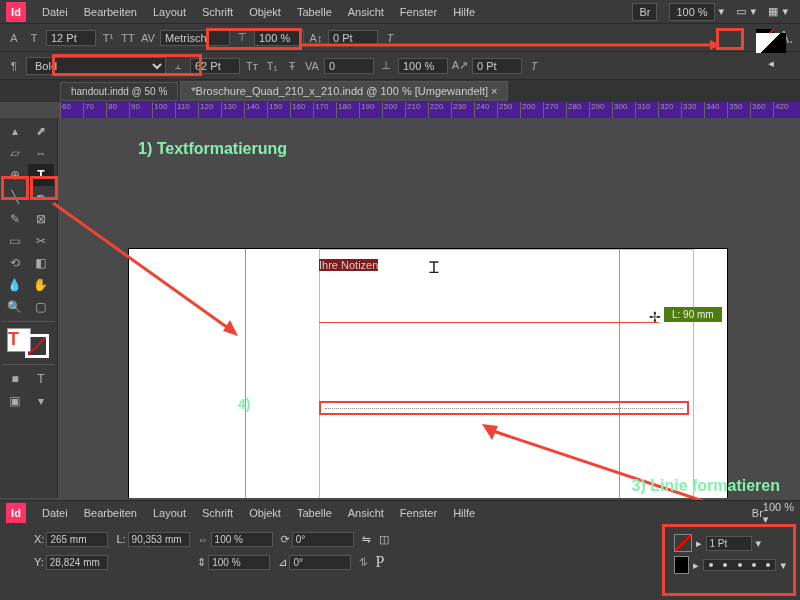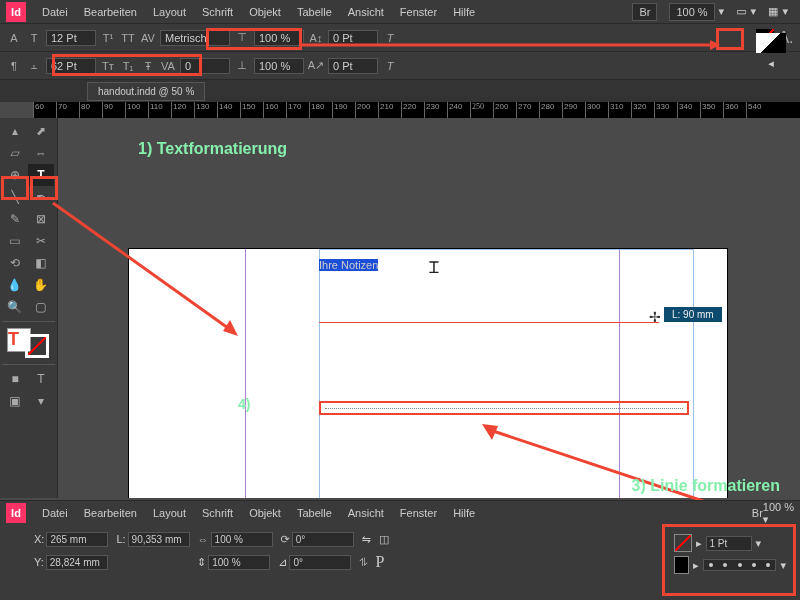--- a/index.html
+++ b/index.html
@@ -7,40 +7,40 @@
 .menubar{height:24px;background:#3a3a3a;display:flex;align-items:center;padding:0 6px;border-bottom:1px solid #2a2a2a}
 .menubar .logo{width:20px;height:20px;background:#ff3366;display:flex;align-items:center;justify-content:center;font-weight:bold;color:#fff;margin-right:8px}
 .menubar .m{padding:0 8px;cursor:pointer}
 .menubar .spacer{flex:1}
 .menubar .zoom{display:flex;align-items:center;gap:4px;margin:0 6px}
 .menubar .zoom .box{background:#2a2a2a;padding:2px 6px;border:1px solid #555}
 .ctrlbar{height:28px;background:#3a3a3a;display:flex;align-items:center;padding:2px 6px;gap:4px;border-bottom:1px solid #2a2a2a}
 .ctrlbar .icon{width:16px;height:16px;display:flex;align-items:center;justify-content:center;color:#aaa}
 .ctrlbar select,.ctrlbar input{background:#2a2a2a;border:1px solid #555;color:#ccc;padding:1px 4px;font-size:11px}
 .ctrlbar input{width:50px}
-.tabs{height:22px;background:#333;display:flex;align-items:center;padding-left:87px}
+.tabs{height:22px;background:#333;display:flex;align-items:center;padding-left:60px}
 .tabs .tab{padding:3px 10px;background:#3a3a3a;border:1px solid #555;color:#ccc;margin-right:2px;font-size:10px}
 .tabs .tab.active{background:#4a4a4a}
-.ruler-h{height:16px;background:#000000;margin-left:33px;position:relative;overflow:hidden}
+.ruler-h{height:16px;background:#4c1d95;margin-left:60px;position:relative;overflow:hidden}
 .ruler-h .tick{position:absolute;top:0;font-size:8px;color:#999;border-left:1px solid #666;padding-left:1px;height:16px}
 .main{display:flex;height:380px}
 .toolbox{width:58px;background:#3a3a3a;border-right:1px solid #2a2a2a;display:flex;flex-wrap:wrap;align-content:flex-start;padding:2px}
 .toolbox .t{width:26px;height:22px;display:flex;align-items:center;justify-content:center;border:1px solid transparent;color:#aaa;cursor:pointer;font-size:12px}
 .toolbox .sep{width:100%;height:1px;background:#555;margin:3px 0}
 .canvas{flex:1;background:#4a4a4a;position:relative;overflow:hidden}
 .page{position:absolute;left:70px;top:130px;width:600px;height:260px;background:#fff;border:1px solid #000}
 .page2{position:absolute;left:86px;top:130px;width:30px;height:260px;background:#e8e8f0}
 .guide-v{position:absolute;top:0;bottom:0;width:1px;background:#b080d0}
 .textframe{position:absolute;left:190px;top:0;width:375px;height:260px;border:1px solid #9bc5e8}
 .notiz{position:absolute;left:190px;top:8px;color:#222;font-size:13px}
-.notiz span{background:#1d4ed8}
+.notiz span{background:#7f1d1d}
 .red-line{position:absolute;left:190px;top:73px;width:340px;height:1px;background:#e43}
 .red-box4{position:absolute;left:190px;top:152px;width:370px;height:14px;border:2px solid #e43;display:flex;align-items:center}
 .red-box4::before{content:"";position:absolute;left:4px;right:4px;top:50%;border-top:1px dotted #888}
-.measure{position:absolute;left:535px;top:58px;background:#0c4a6e;color:#eee;padding:2px 8px;font-size:10px}
+.measure{position:absolute;left:535px;top:58px;background:#4d7c0f;color:#eee;padding:2px 8px;font-size:10px}
 .cross{position:absolute;left:520px;top:60px;color:#333;font-size:14px}
 .annotation{position:absolute;color:#86efac;font-weight:bold;font-size:16px}
 .redoutline{position:absolute;border:3px solid #e43;pointer-events:none}
 svg.arrow{position:absolute;pointer-events:none}
 .bottom{position:absolute;bottom:0;left:0;right:0;height:100px;background:#3a3a3a;border-top:1px solid #2a2a2a}
 .bottom .menubar2{height:24px;display:flex;align-items:center;padding:0 6px}
 .bottom .menubar2 .logo{width:20px;height:20px;background:#ff3366;display:flex;align-items:center;justify-content:center;font-weight:bold;color:#fff;margin-right:8px}
 .bottom .menubar2 .m{padding:0 8px}
 .stroke-panel{display:flex;align-items:center;padding:4px 6px;gap:8px}
 .stroke-panel .grp{display:flex;align-items:center;gap:2px}
@@ -103,36 +103,38 @@
   <div class="icon" style="font-style:italic">T</div>
   <div class="spacer" style="flex:1"></div>
   <div class="icon" style="background:#000;width:18px;height:18px;position:relative">
       <span style="position:absolute;inset:0;background:linear-gradient(135deg,transparent 45%,#f00 45% 55%,transparent 55%)"></span>
     </div>
   <div class="icon" style="font-size:16px">A.</div>
 </div>
 
 <div class="ctrlbar">
   <div class="icon">¶</div>
+  <select style="width:140px"><option>Bold</option></select>
   <div class="icon">⫠</div>
   <input value="62 Pt" style="">
   <div class="icon">Tᴛ</div>
   <div class="icon">T₁</div>
   <div class="icon">Ŧ</div>
   <div class="icon">VA</div>
   <input value="0" style="">
   <div class="icon">⊥</div>
   <input value="100 %" style="">
   <div class="icon">A↗</div>
   <input value="0 Pt" style="">
   <div class="icon" style="font-style:italic">T</div>
 </div>
 
 <div class="tabs">
   <div class="tab">handout.indd @ 50 %</div>
+  <div class="tab active"><span>*Broschure_Quad_210_x_210.indd @ 100 % [Umgewandelt]</span> <span>×</span></div>
 </div>
 
 <div class="ruler-h" id="ruler">
     <div class="tick" style="left: 0px;">60</div>
     <div class="tick" style="left: 23px;">70</div>
     <div class="tick" style="left: 46px;">80</div>
     <div class="tick" style="left: 69px;">90</div>
     <div class="tick" style="left: 92px;">100</div>
     <div class="tick" style="left: 115px;">110</div>
     <div class="tick" style="left: 138px;">120</div>
@@ -141,33 +143,33 @@
     <div class="tick" style="left: 207px;">150</div>
     <div class="tick" style="left: 230px;">160</div>
     <div class="tick" style="left: 253px;">170</div>
     <div class="tick" style="left: 276px;">180</div>
     <div class="tick" style="left: 299px;">190</div>
     <div class="tick" style="left: 322px;">200</div>
     <div class="tick" style="left: 345px;">210</div>
     <div class="tick" style="left: 368px;">220</div>
     <div class="tick" style="left: 391px;">230</div>
     <div class="tick" style="left: 414px;">240</div>
-    <div class="tick" style="left: 437px; font-family: Liberation Serif, serif;">250</div>
+    <div class="tick" style="left: 437px;">250</div>
     <div class="tick" style="left: 460px;">200</div>
     <div class="tick" style="left: 483px;">270</div>
     <div class="tick" style="left: 506px;">280</div>
     <div class="tick" style="left: 529px;">290</div>
     <div class="tick" style="left: 552px;">300</div>
     <div class="tick" style="left: 575px;">310</div>
     <div class="tick" style="left: 598px;">320</div>
     <div class="tick" style="left: 621px;">330</div>
     <div class="tick" style="left: 644px;">340</div>
     <div class="tick" style="left: 667px;">350</div>
     <div class="tick" style="left: 690px;">360</div>
-    <div class="tick" style="left: 713px;">540</div>
+    <div class="tick" style="left: 713px;">420</div>
   </div>
 
 <div class="main">
   <div class="toolbox">
     <div class="t">▴</div>
     <div class="t">⬈</div>
     <div class="t">▱</div>
     <div class="t">⇔</div>
     <div class="t">⊕</div>
     <div class="t" style="background:#222;color:#fff;font-weight:bold">T</div>

